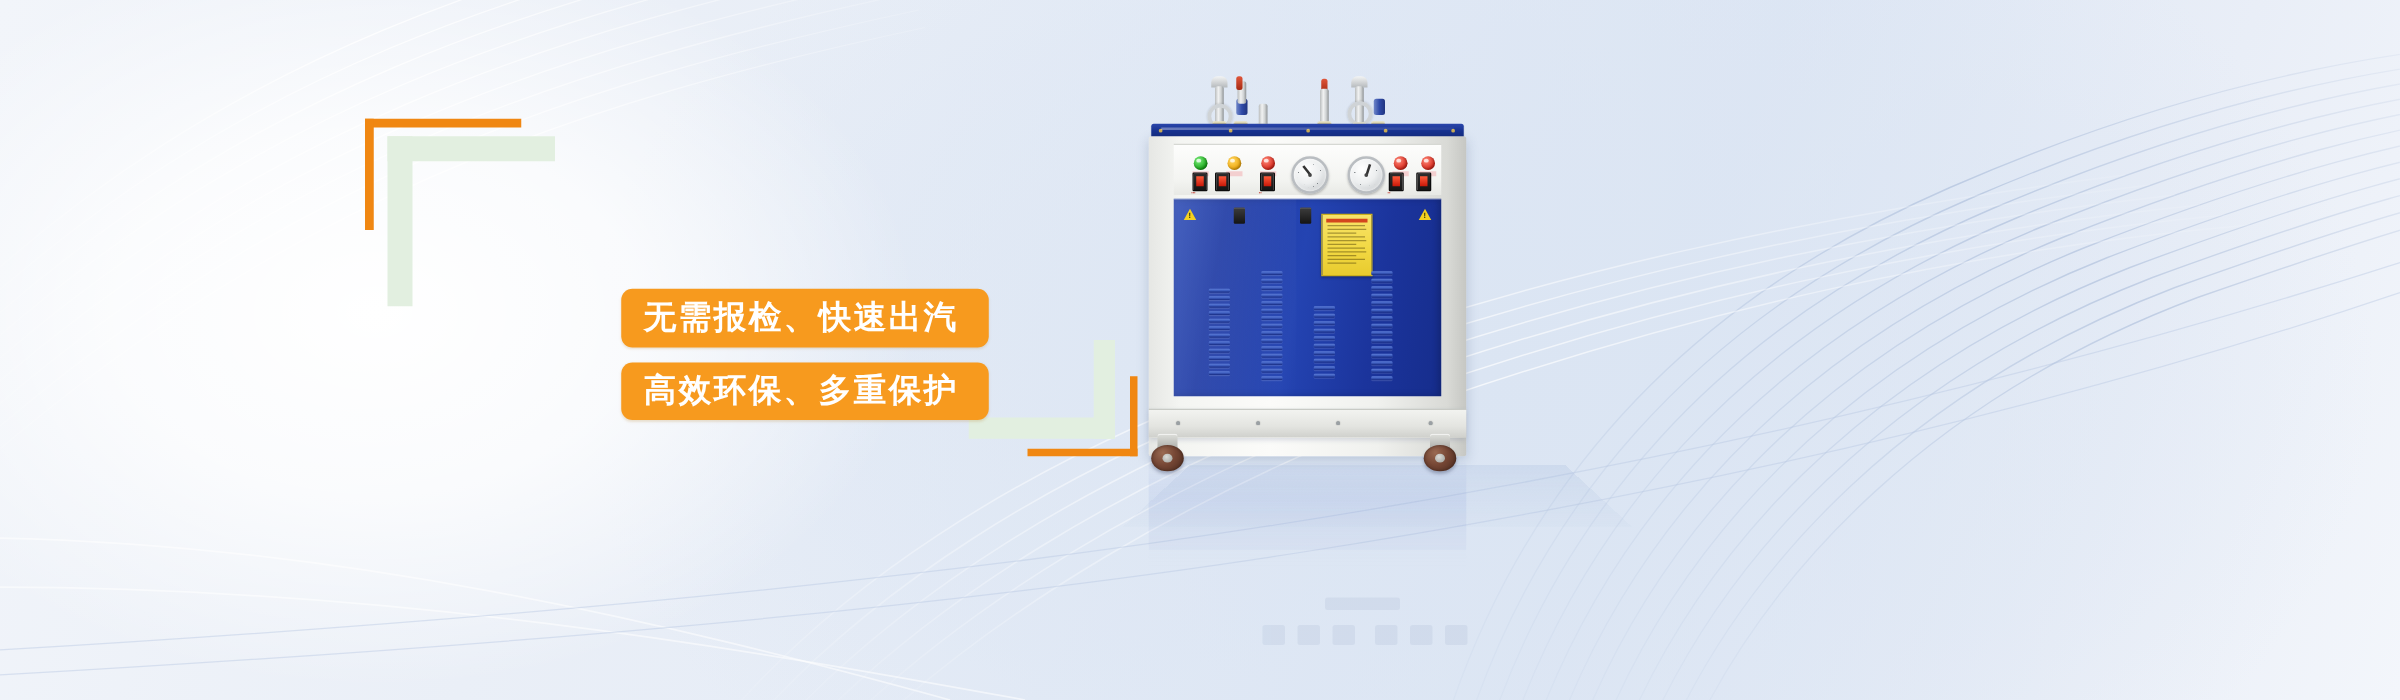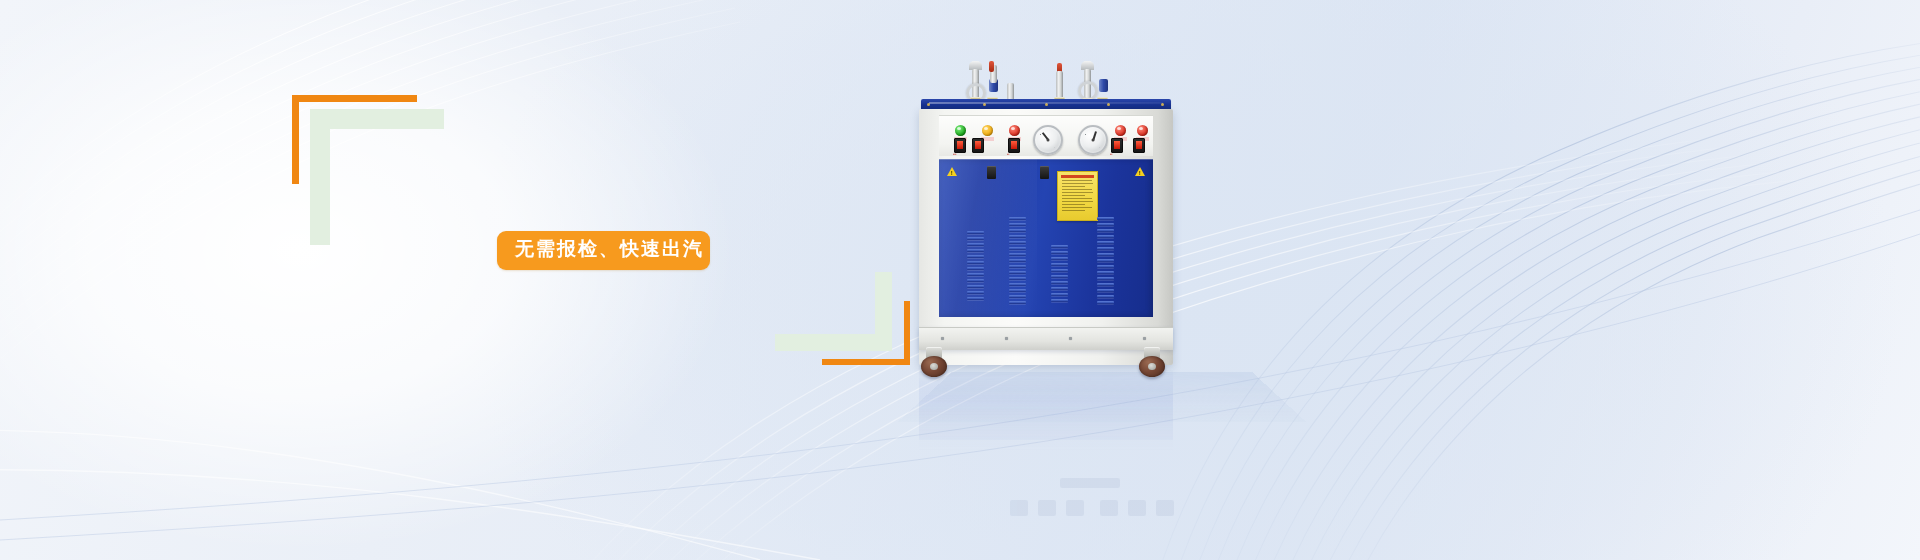--- a/index.html
+++ b/index.html
@@ -43,22 +43,22 @@
     font-size:62px;font-weight:bold;letter-spacing:7px;
     color:#ffffff;white-space:nowrap;line-height:1;
     text-shadow:
       2px 3px 0 rgba(150,165,190,0.55),
       4px 6px 10px rgba(120,140,175,0.45),
       0 0 2px rgba(255,255,255,0.9);
   }
   .badges{position:absolute;left:497px;top:231px;}
   .badge{
     display:inline-block;background:#f79a1e;color:#ffffff;
-    font-size:19px;font-weight:bold;letter-spacing:2px;
-    padding:8px 6px 10px 18px;border-radius:9px;
+    font-size:26px;font-weight:bold;letter-spacing:2px;
+    padding:8px 24px 10px 18px;border-radius:9px;
     white-space:nowrap;margin-bottom:12px;line-height:1.1;
     box-shadow:0 1px 2px rgba(180,130,50,0.22);
   }
   .badge2{background:#f79a1e;}
 
   
   .machine{position:absolute;left:905px;top:55px;width:290px;height:320px;}
 
   .m-toppipes{position:absolute;left:0;top:0;width:290px;height:50px;}
 
@@ -274,20 +274,21 @@
   <div class="bracket bracket-br">
     <div class="green"></div>
     <div class="orange"></div>
   </div>
 
   <div class="copy">
 
     <div class="badges">
       <div class="badge">无需报检、快速出汽</div>
       <br>
+      <div class="badge badge2">高效环保、多重保护</div>
     </div>
   </div>
 
   <div class="floorplate"></div>
   <div class="reflection">
     <div class="refl-base"></div>
     <div class="refl-body"></div>
   </div>
 
   <div class="machine">

